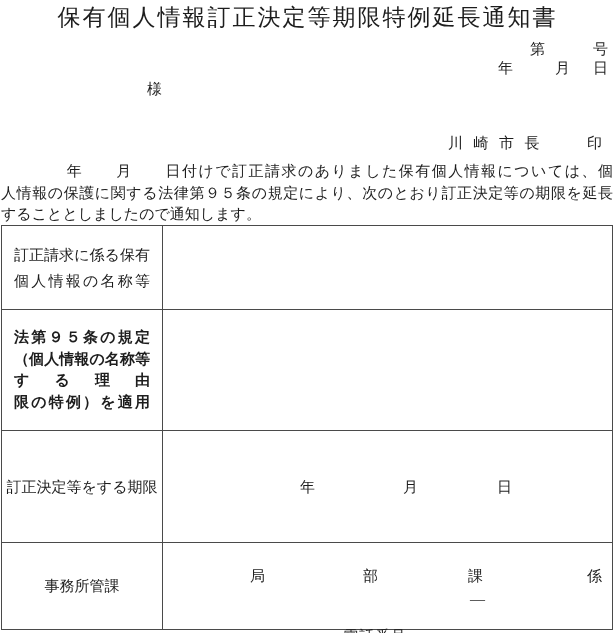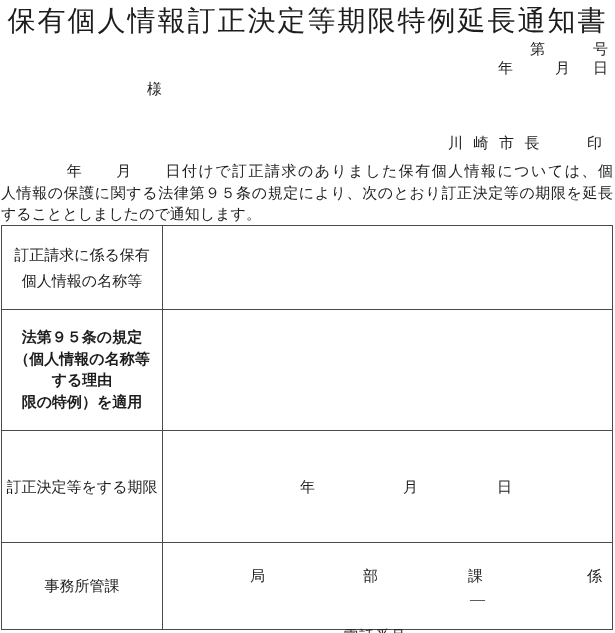--- a/index.html
+++ b/index.html
@@ -9,21 +9,21 @@
     width:615px; height:633px;
     background:#ffffff;
     color:#1d1d1d;
     font-family:"Liberation Serif","DejaVu Serif",serif;
     font-size:15px;
     overflow:hidden;
   }
   .doc-title {
     position:absolute; top:2px; left:0; width:100%;
     text-align:center;
-    font-size:28px; letter-spacing:2px;
+    font-size:23px; letter-spacing:2px;
     white-space:nowrap;
   }
   .doc-number { position:absolute; top:40px; right:7px; white-space:nowrap;text-align:right; }
   .doc-number .suffix { margin-left:48px; }
   .header-date { position:absolute; top:59px; right:7px; white-space:nowrap; }
   .header-date .month { margin-left:42px; }
   .header-date .day { margin-left:23px; }
   .addressee { position:absolute; top:80px; left:147px; }
   .issuer-line { position:absolute; top:134px; left:448px; white-space:nowrap; }
   .issuer-name { letter-spacing:10.5px; }
@@ -42,21 +42,20 @@
     grid-template-rows:84px 121px 112px 1fr;
     border:1.6px solid #4a4a4a;
   }
   .cell { position:relative; }
   .cell.label { border-right:1.6px solid #4a4a4a; }
   .cell.hline { border-bottom:1.6px solid #4a4a4a; }
   .label-inner {
     height:100%;
     display:flex; flex-direction:column; justify-content:center;
     padding:0 12px;
-    align-items:center;
   }
   .lbl-line { text-align:justify; text-align-last:justify; line-height:26px; }
   .r2 .lbl-line { line-height:21.5px;font-weight:bold; }
   .label-center {
     height:100%;
     display:flex; flex-direction:row; justify-content:center; align-items:center;
     line-height:24px;
   }
   .deadline-cell .unit { position:absolute; top:50%; transform:translateY(-50%); }
   .deadline-cell .u-year  { left:137px; }

